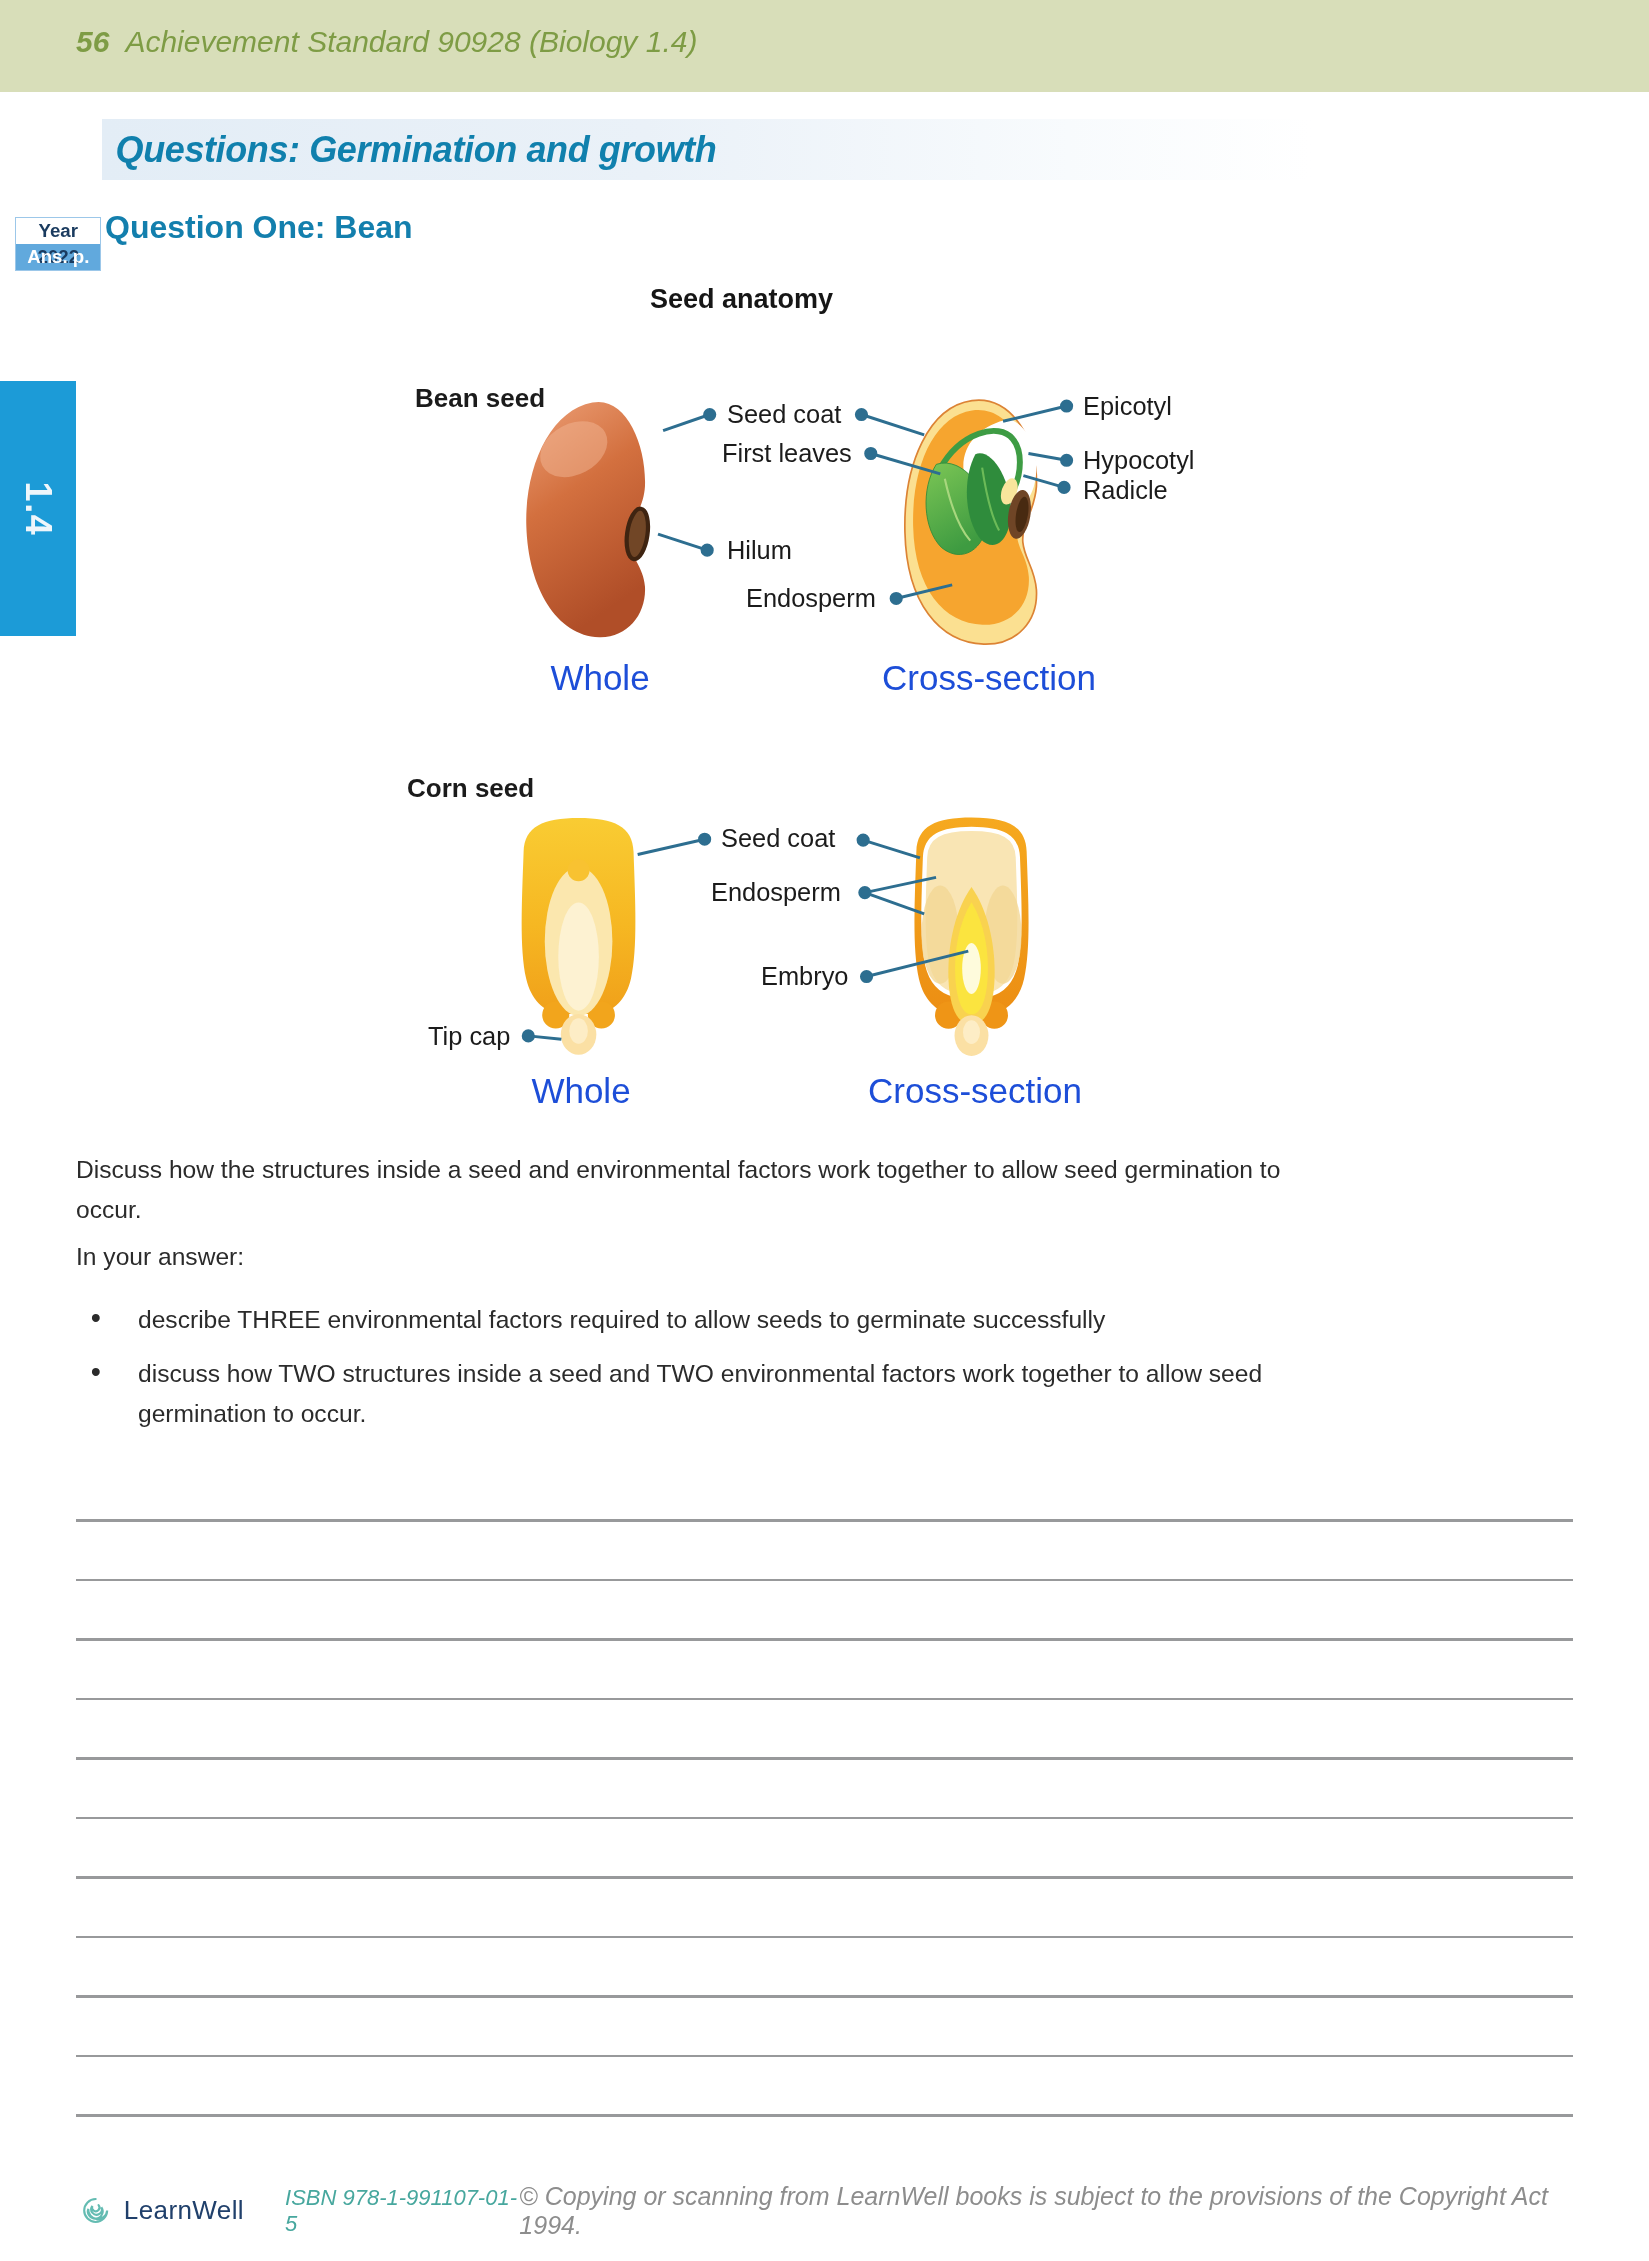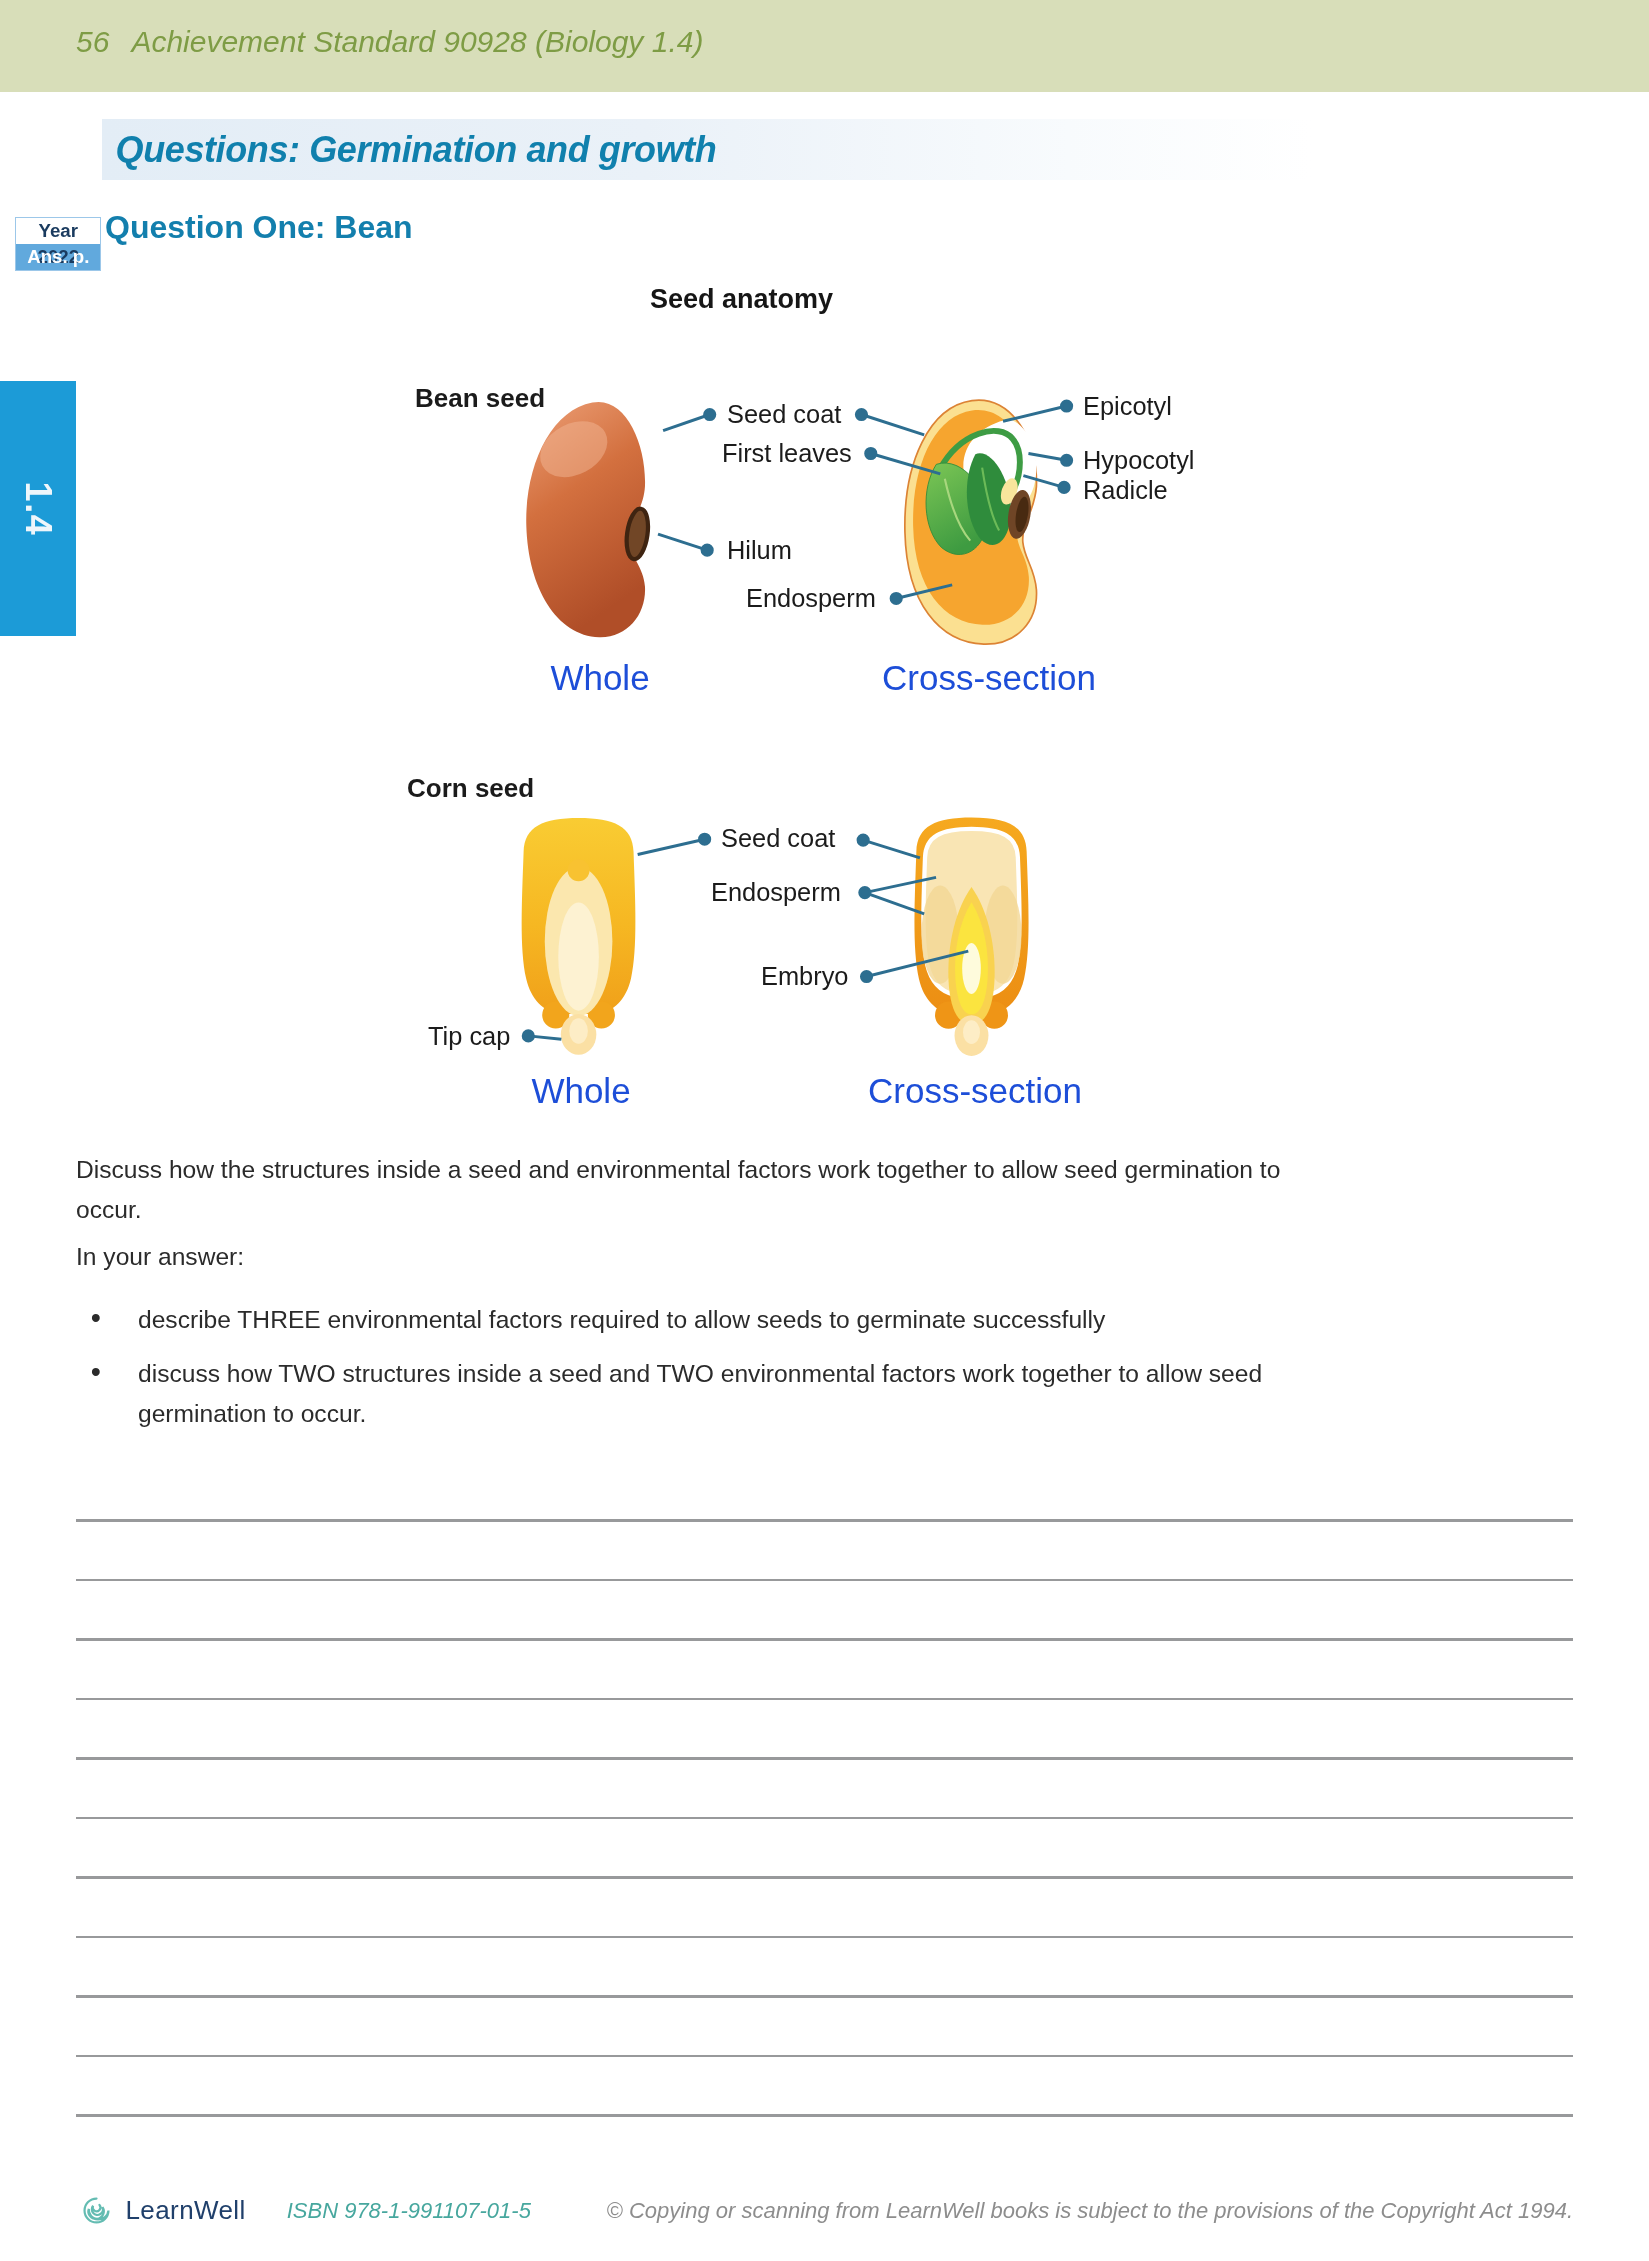--- a/index.html
+++ b/index.html
@@ -2,21 +2,21 @@
 <html style="font-size:13.6px"><head>
 <meta charset="utf-8">
 <style>
   html,body{margin:0;padding:0;background:#ffffff;}
   .page{position:relative;width:1650px;height:2261px;background:#ffffff;overflow:hidden;
         font-family:"Liberation Sans",sans-serif;color:#222;}
 
   
   .header-band{position:absolute;left:0;top:0;width:1650px;height:92px;background:#d8deb9;}
   .header-band .inner{position:absolute;left:76px;top:25.4px;font-style:italic;color:#7e9c45;font-size:30px;}
-  .header-band .pagenum{font-weight:normal;margin-right:22px;}
+  .header-band .pagenum{font-weight:bold;margin-right:16px;}
 
   
   .banner{position:absolute;left:102px;top:119px;width:1209px;height:61px;
           background:linear-gradient(to right,#e3edf6 0%,#eaf1f8 45%,#f8fbfd 80%,#ffffff 100%);}
   .banner .title{position:absolute;left:13.6px;top:0;line-height:61px;font-size:36px;font-weight:bold;
           font-style:italic;color:#1080ad;letter-spacing:-0.4px;}
 
   
   .badge{position:absolute;left:15.3px;top:217px;width:84px;border:1.7px solid #9cc7e9;font-weight:bold;
          font-size:18.7px;text-align:center;line-height:26px;}
@@ -47,21 +47,21 @@
   .bullets li::before{content:"\2022";position:absolute;left:6.8px;top:-1.7px;font-size:29px;}
 
   
   .rules{position:absolute;left:76px;top:1519px;width:1497px;}
   .rules div{height:2.5px;background:#98999b;margin-bottom:57px;}
 
   
   .footer{position:absolute;left:76px;top:2187px;width:1497px;height:47px;display:flex;align-items:center;}
   .footer .brand{margin-left:8.5px;font-size:26px;font-weight:normal;color:#20406b;letter-spacing:0.4px;}
   .footer .isbn{margin-left:41px;font-size:22px;font-style:italic;color:#47a79e;}
-  .footer .copyright{margin-left:auto;font-size:22px;font-style:italic;color:#8d8d8d;}
+  .footer .copyright{margin-left:auto;font-size:25px;font-style:italic;color:#8d8d8d;}
 </style>
 </head>
 <body>
 
 <div class="page">
 
   <div class="header-band">
     <div class="inner">
       <span class="pagenum">56</span><span>Achievement Standard 90928 (Biology 1.4)</span>
     </div>

